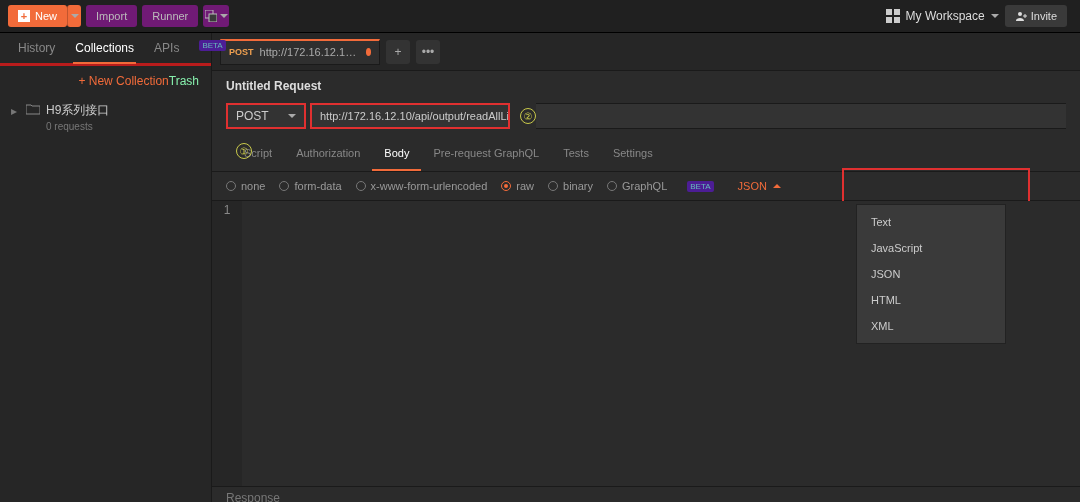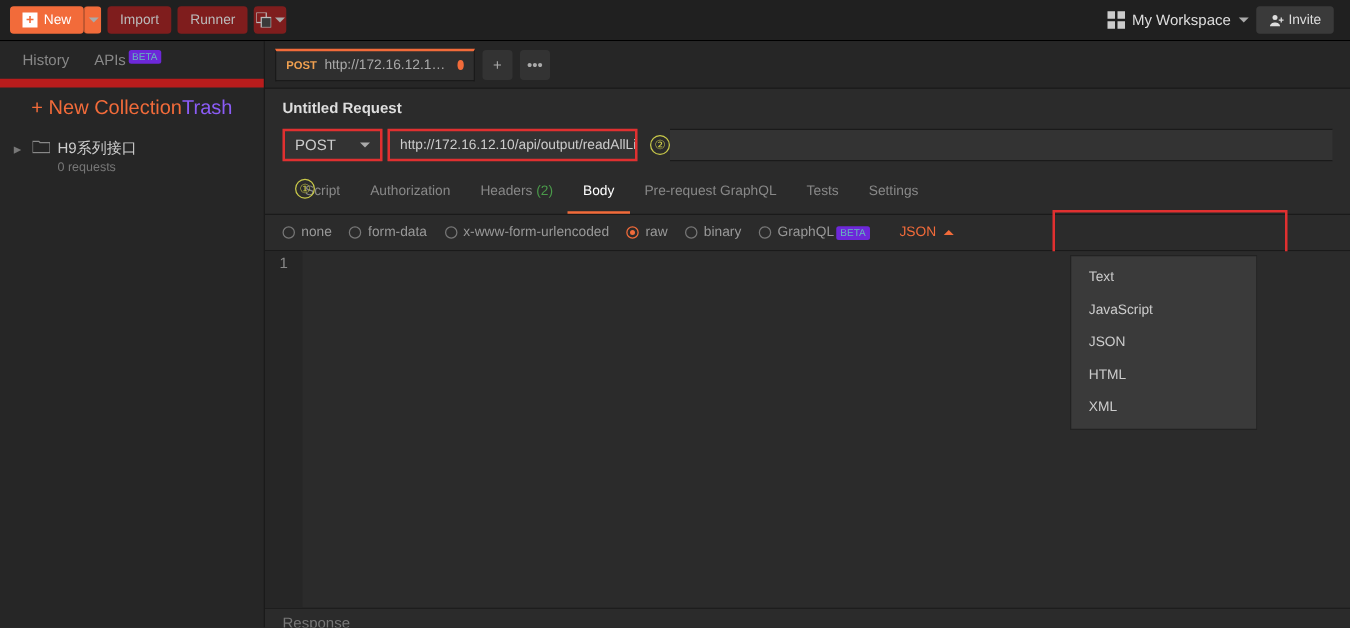--- a/index.html
+++ b/index.html
@@ -1,38 +1,38 @@
 <!DOCTYPE html>
 <html><head>
 <meta charset="utf-8">
 <style>
   * { box-sizing: border-box; margin: 0; padding: 0; font-family: Arial, sans-serif; }
   html, body { width: 1080px; height: 502px; background: #2b2b2b; color: #aaa; font-size: 12px; overflow: hidden; }
   .topbar { height: 33px; background: #202020; display: flex; align-items: center; padding: 0 8px; border-bottom: 1px solid #000; }
-  .btn { display: inline-flex; align-items: center; justify-content: center; height: 22px; padding: 0 10px; margin-right: 5px; border-radius: 3px; background: #7f1d1d; color: #bbb; cursor: pointer; font-size: 11px; }
+  .btn { display: inline-flex; align-items: center; justify-content: center; height: 22px; padding: 0 10px; margin-right: 5px; border-radius: 3px; background: #701a75; color: #bbb; cursor: pointer; font-size: 11px; }
   .btn-orange { background: #f26b3a; color: #fff; }
   .btn-orange .plus { background:#fff; color:#f26b3a; width:12px; height:12px; display:inline-flex; align-items:center; justify-content:center; margin-right:5px; font-weight:bold; font-size:11px;}
   .btn-drop { width: 14px; padding:0; background:#f26b3a; margin-left:-5px; border-left:1px solid rgba(0,0,0,0.2); color:#fff;}
   .top-spacer { flex: 1; }
   .ws { display:flex; align-items:center; color:#ddd; font-size:12px; margin-right:6px;}
   .ws .grid { width:14px; height:14px; margin-right:6px; display:grid; grid-template-columns:1fr 1fr; grid-template-rows:1fr 1fr; gap:2px;}
   .ws .grid span{background:#ccc;}
   .invite { background:#3a3a3a; color:#ddd; }
   .invite svg { margin-right:4px;}
   .main { display:flex; height: calc(100% - 33px); }
   .sidebar { width: 212px; background:#262626; border-right:1px solid #1a1a1a; display:flex; flex-direction:column;}
   .filter { margin:8px; height:24px; background:#333; border-radius:12px; display:flex; align-items:center; padding:0 8px; color:#888;}
   .filter svg{margin-right:6px;}
-  .side-tabs { display:flex; padding:0 8px; border-bottom:7px solid #b91c1c;}
+  .side-tabs { display:flex; padding:0 8px; border-bottom:3px solid #b91c1c;}
   .side-tab { padding:8px 10px; color:#888; cursor:pointer; font-size:12px; position:relative;}
   .side-tab.active { color:#fff; }
   .side-tab.active::after{content:"";position:absolute;left:8px;right:8px;bottom:-1px;height:2px;background:#f26b3a;}
-  .beta { background:#6d28d9; color:#6bb; font-size:8px; padding:1px 3px; border-radius:2px; margin-left:2px; vertical-align:top;text-align:right;}
-  .side-actions{display:flex;justify-content:center;padding:8px 12px;color:#f26b3a;font-size:16px;}
-  .side-actions .trash{color:#8b5cf6;}
+  .beta { background:#4c1d95; color:#6bb; font-size:8px; padding:1px 3px; border-radius:2px; margin-left:20px; vertical-align:top;text-align:right;}
+  .side-actions{display:flex;justify-content:flex-end;padding:8px 12px;color:#f26b3a;font-size:12px;}
+  .side-actions .trash{color:#86efac;}
   .coll-item{display:flex;align-items:flex-start;padding:6px 8px;color:#ccc;}
   .coll-item .chev{width:12px;text-align:center;color:#777;margin-top:2px;}
   .coll-item .folder{width:14px;margin:0 6px;margin-top:1px;}
   .coll-meta{font-size:10px;color:#777;margin-top:2px;}
   .workarea{flex:1;display:flex;flex-direction:column;background:#2b2b2b;}
   .tabs-row{height:38px;display:flex;align-items:center;padding:4px 8px;border-bottom:1px solid #1a1a1a;background:#262626;}
   .req-tab{height:26px;background:#2f2f2f;border:1px solid #1a1a1a;border-top:2px solid #f26b3a;display:flex;align-items:center;padding:0 8px;font-size:11px;color:#aaa;max-width:160px;}
   .req-tab .method{color:#f0a050;font-size:9px;font-weight:bold;margin-right:6px;}
   .req-tab .dot{width:8px;height:8px;border-radius:50%;background:#f26b3a;margin-left:6px;}
   .tab-btn{width:24px;height:24px;display:flex;align-items:center;justify-content:center;color:#aaa;margin-left:6px;background:#333;border-radius:3px;cursor:pointer;}
@@ -103,20 +103,21 @@
       </svg>
     <span>Invite</span>
   </div>
 </div>
 
 <div class="main">
 
   <div class="sidebar">
     <div class="side-tabs">
       <div class="side-tab">History</div>
+      <div class="side-tab active">Collections</div>
       <div class="side-tab">
         <span>APIs</span><span class="beta">BETA</span>
       </div>
     </div>
     <div class="side-actions">
       <span>+ <span>New Collection</span></span>
       <span class="trash">Trash</span>
     </div>
     <div class="coll-item">
       <span class="chev">▸</span>
@@ -154,23 +155,20 @@
         <span>http://172.16.12.10/api/output/readAllList</span>
       </div>
       <span class="circ">②</span>
       <div class="url-rest"></div>
     </div>
 
     <div class="sub-tabs">
       <span class="circ circ1">①</span>
       <div class="sub-tab" style="margin-left:6px;">Script</div>
       <div class="sub-tab">Authorization</div>
-      <div class="sub-tab">
-        <span>Headers</span> <span class="count">(2)</span>
-      </div>
       <div class="sub-tab active">Body</div>
       <div class="sub-tab">Pre-request GraphQL</div>
       <div class="sub-tab">Tests</div>
       <div class="sub-tab">Settings</div>
     </div>
 
     <div class="body-types">
       <div class="radio">
           <span class="r"></span>
           <span>none</span>

